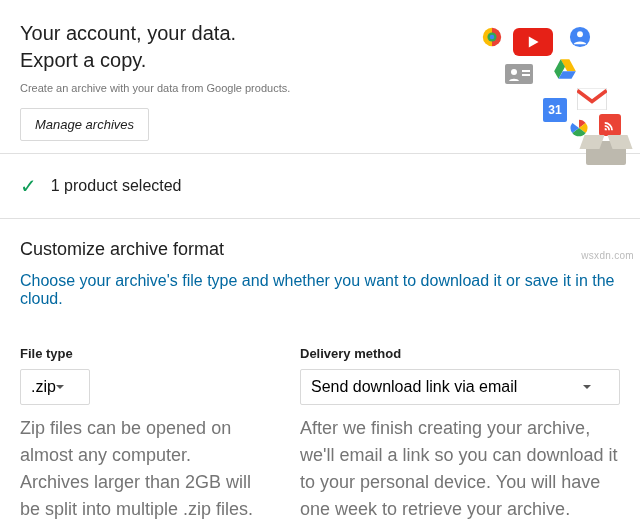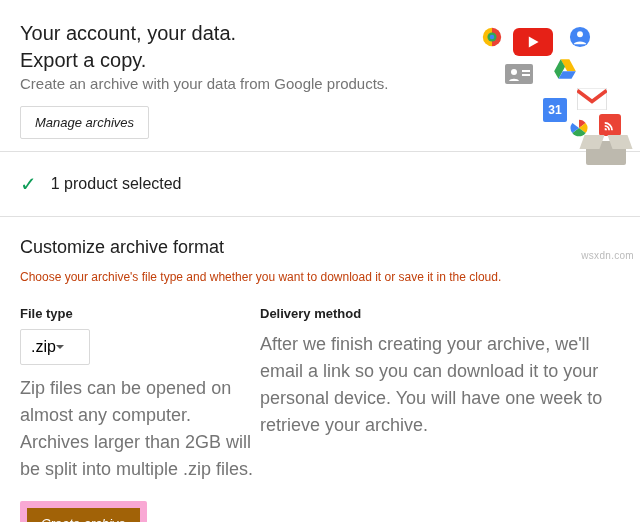--- a/index.html
+++ b/index.html
@@ -17,25 +17,25 @@
     }
     .container {
       padding: 20px 20px 12px 20px;
       position: relative;
     }
     .hero-title {
       font-size: 20px;
       font-weight: 400;
       color: #212121;
       line-height: 1.35;
-      margin-bottom: 1px;
+      margin-bottom: 8px;
     }
     .hero-sub {
       color: #757575;
-      font-size: 15px;
+      font-size: 11px;
       margin-bottom: 14px;
     }
     .btn {
       display: inline-block;
       background: #fff;
       border: 1px solid #d9d9d9;
       border-radius: 2px;
       padding: 8px 14px;
       font-size: 13px;
       color: #212121;
@@ -82,26 +82,27 @@
       font-size: 16px;
       color: #212121;
     }
     .section-title {
       font-size: 18px;
       font-weight: 400;
       color: #212121;
       margin-bottom: 12px;
     }
     .section-sub {
-      color: #c2410c;
-      font-size: 12px;
-      margin-bottom: 22px;
+      color: #0369a1;
+      font-size: 16px;
+      margin-bottom: 38px;
     }
     .cols {
       display: flex;
+      gap: 40px;
       margin-bottom: 18px;
     }
     .col { flex: 1; }
     .col.w1 { flex: 0 0 240px; }
     .field-label {
       font-size: 13px;
       font-weight: bold;
       color: #212121;
       margin-bottom: 8px;
     }
@@ -267,20 +268,24 @@
       <div class="field-label">File type</div>
       <button class="select small">
         <span>.zip</span>
         <span class="caret"></span>
       </button>
       <div class="help">Zip files can be opened on almost any computer. Archives larger than 2GB will be split into multiple .zip files.</div>
     </div>
 
     <div class="col">
       <div class="field-label">Delivery method</div>
+      <button class="select">
+        <span>Send download link via email</span>
+        <span class="caret"></span>
+      </button>
       <div class="help">After we finish creating your archive, we'll email a link so you can download it to your personal device. You will have one week to retrieve your archive.</div>
     </div>
   </div>
 
   <button class="btn btn-primary">Create archive</button>
 </div>
 
 <div class="watermark">wsxdn.com</div>
 
 </body></html>

